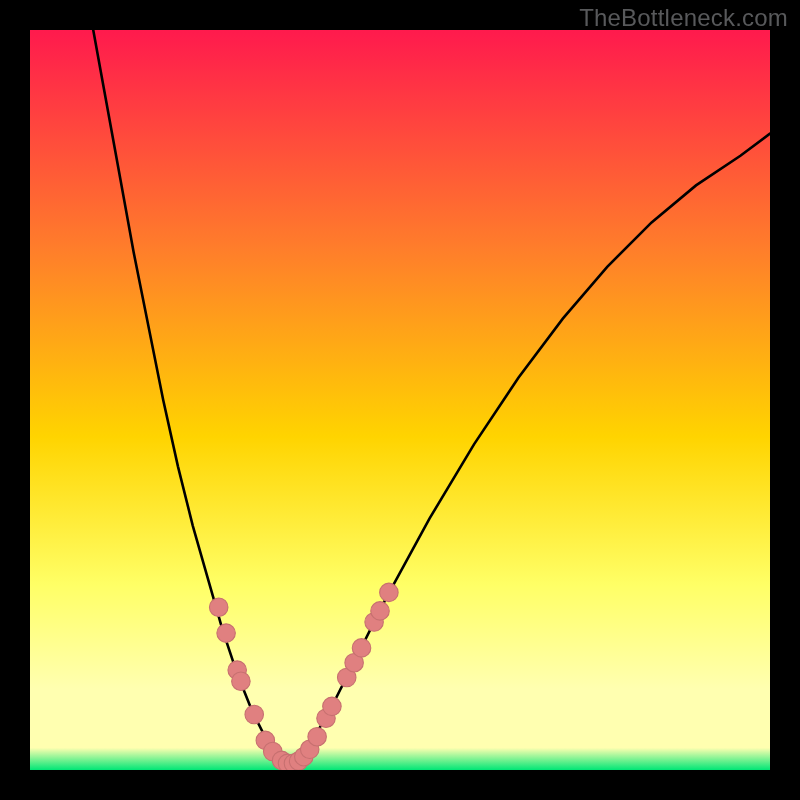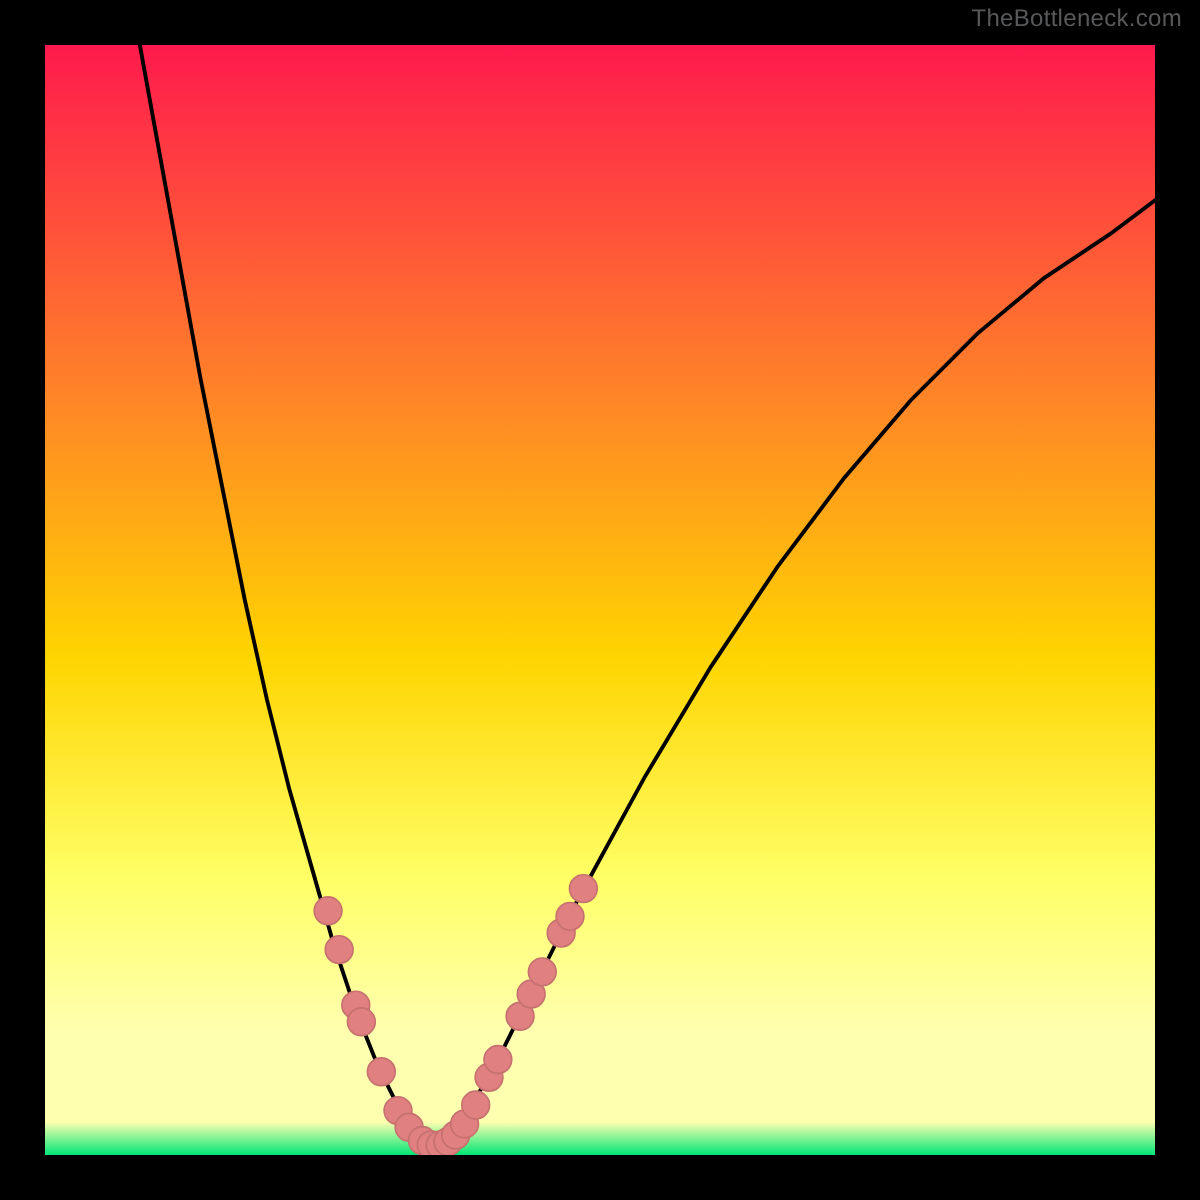--- a/index.html
+++ b/index.html
@@ -32,21 +32,21 @@
     top: 0;
     left: 0;
     width: 100%;
     height: 100%;
   }
   .watermark {
     position: absolute;
     top: 4px;
     right: 12px;
     color: #58595b;
-    font-size: 16px;
+    font-size: 24px;
     font-weight: 400;
     letter-spacing: 0.2px;
   }
   svg.curve {
     position: absolute;
     top: 0;
     left: 0;
     width: 100%;
     height: 100%;
     overflow: visible;

